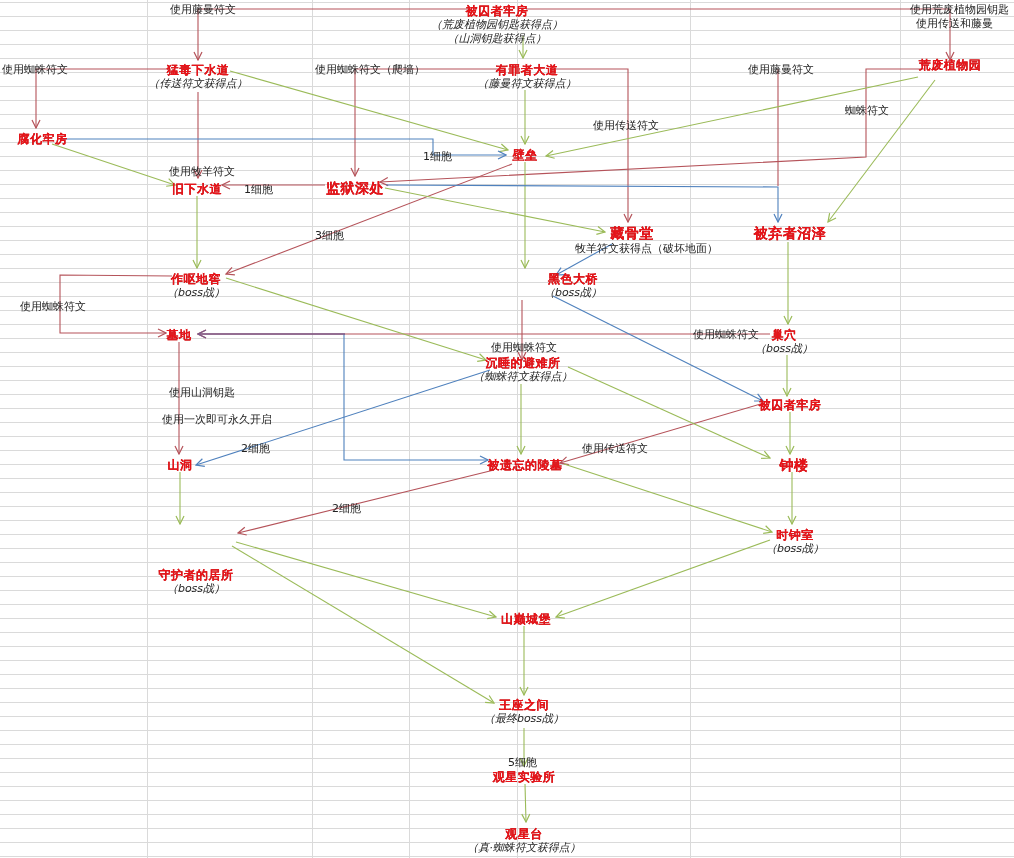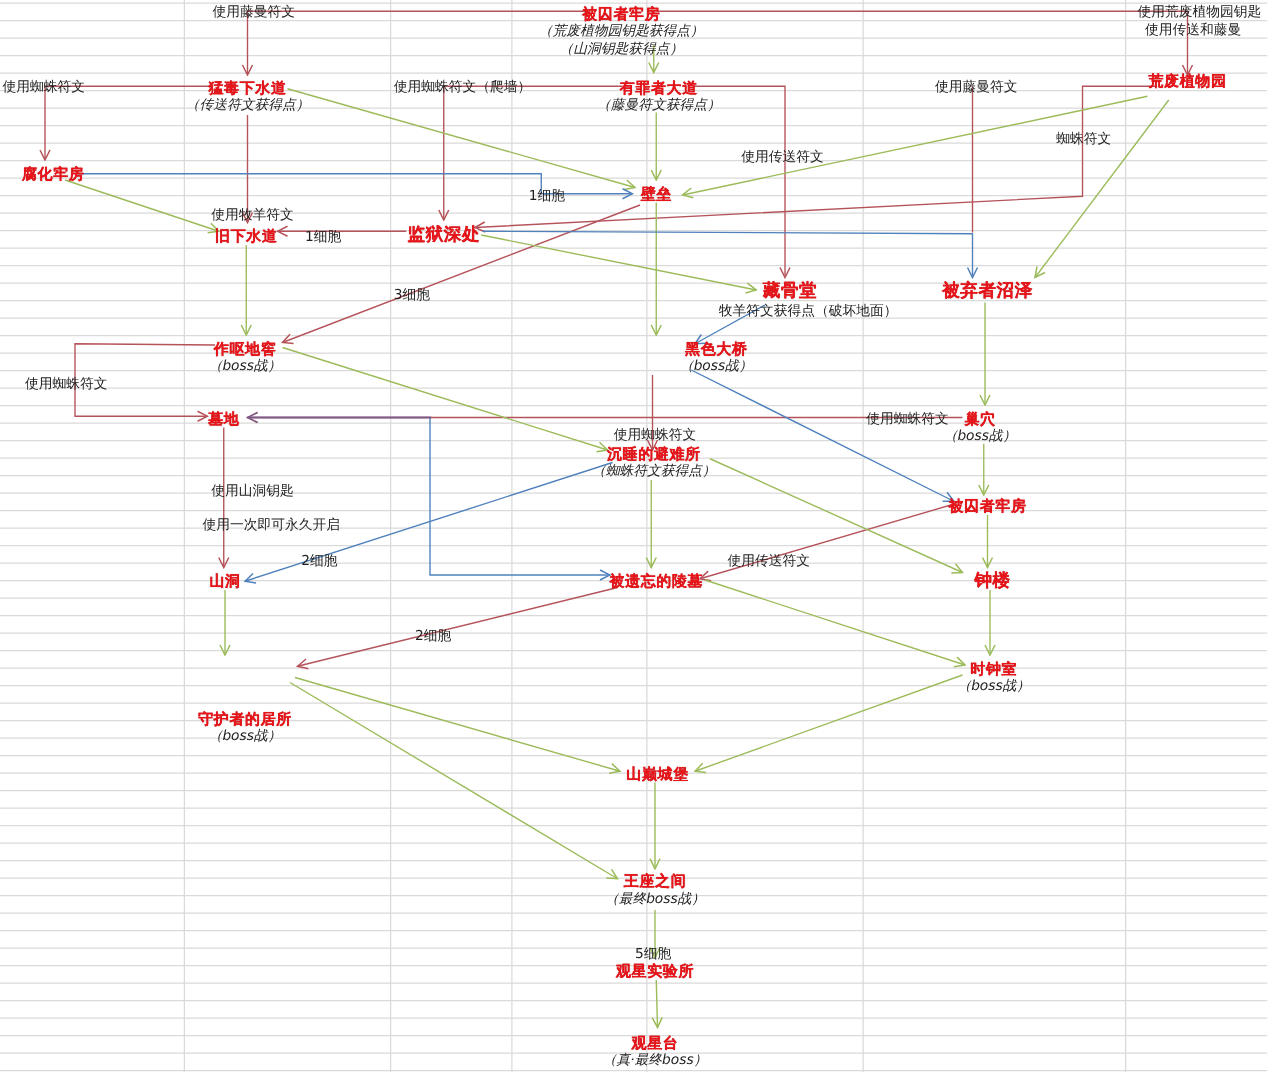--- a/index.html
+++ b/index.html
@@ -252,21 +252,21 @@
     </div>
     <div class="node" style="left: 524px; top: 698px;">
       <span class="title">王座之间</span>
       <span class="sub">（最终boss战）</span>
     </div>
     <div class="node" style="left: 524px; top: 770px;">
       <span class="title">观星实验所</span>
     </div>
     <div class="node" style="left: 524px; top: 827px;">
       <span class="title">观星台</span>
-      <span class="sub">（真·最终boss）</span>
+      <span class="sub">（真·蜘蛛符文获得点）</span>
     </div>
   </div>
 
 <div id="labels">
     <div class="lbl" style="left: 170px; top: 3px;">使用藤曼符文</div>
     <div class="lbl" style="left: 910px; top: 3px;">使用荒废植物园钥匙</div>
     <div class="lbl" style="left: 916px; top: 17px; text-align: right;">使用传送和藤曼</div>
     <div class="lbl" style="left: 2px; top: 63px;">使用蜘蛛符文</div>
     <div class="lbl" style="left: 315px; top: 63px;">使用蜘蛛符文（爬墙）</div>
     <div class="lbl" style="left: 748px; top: 63px;">使用藤曼符文</div>

